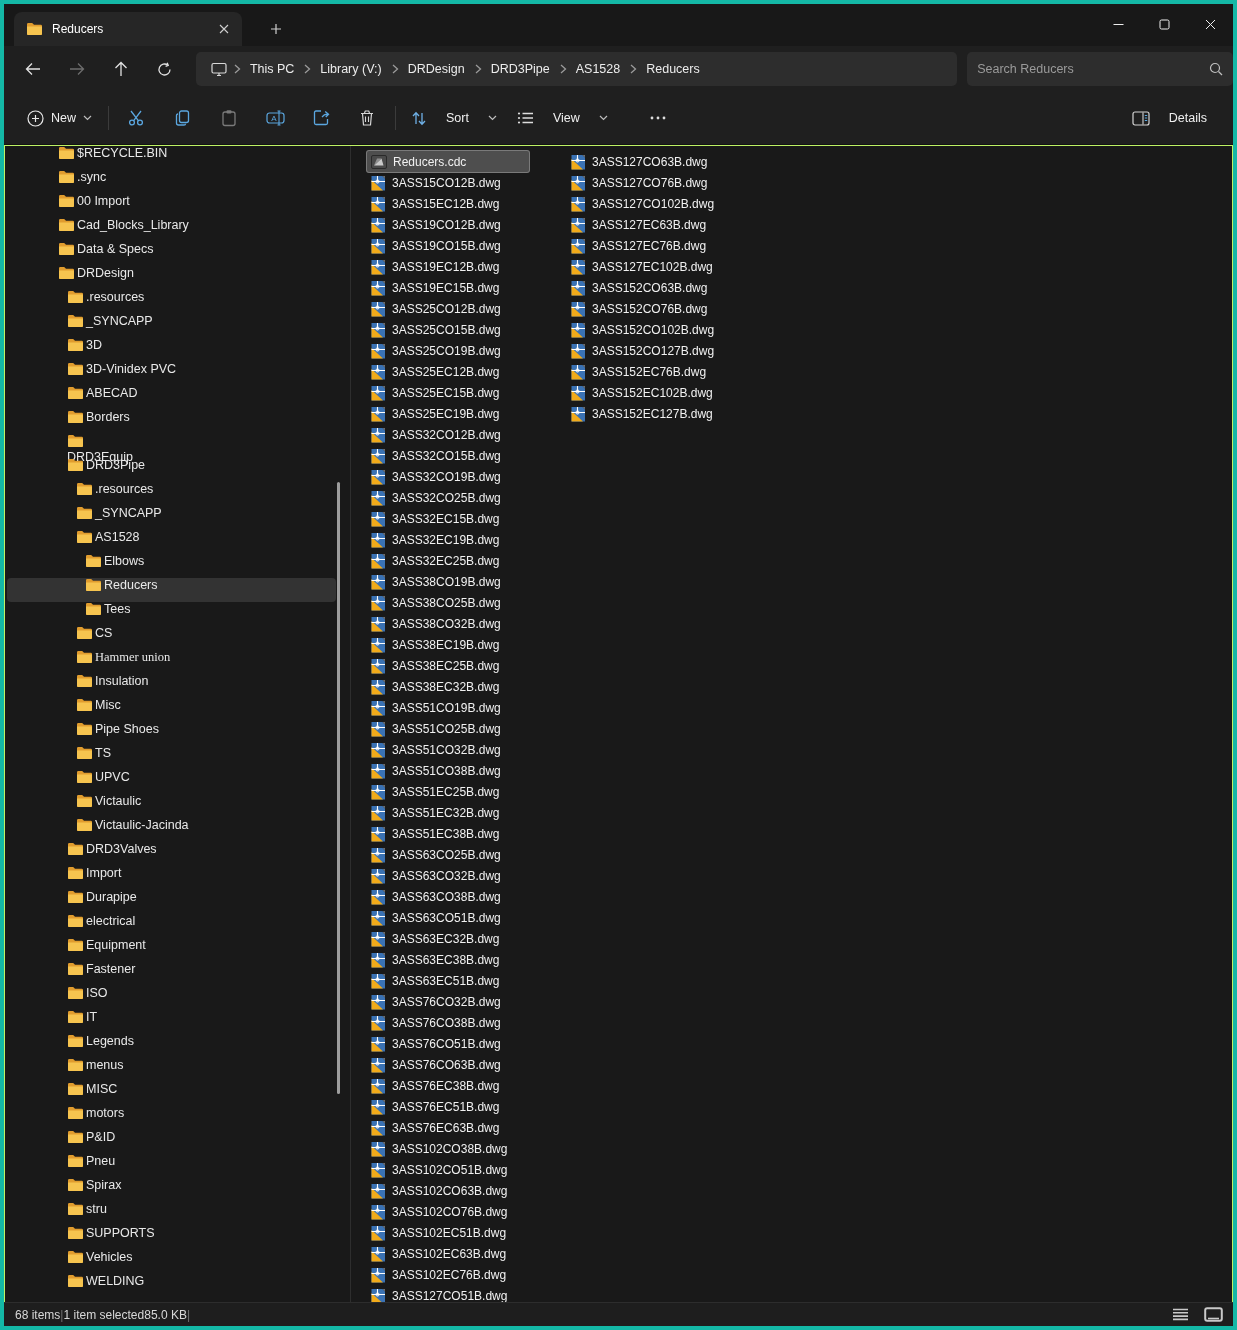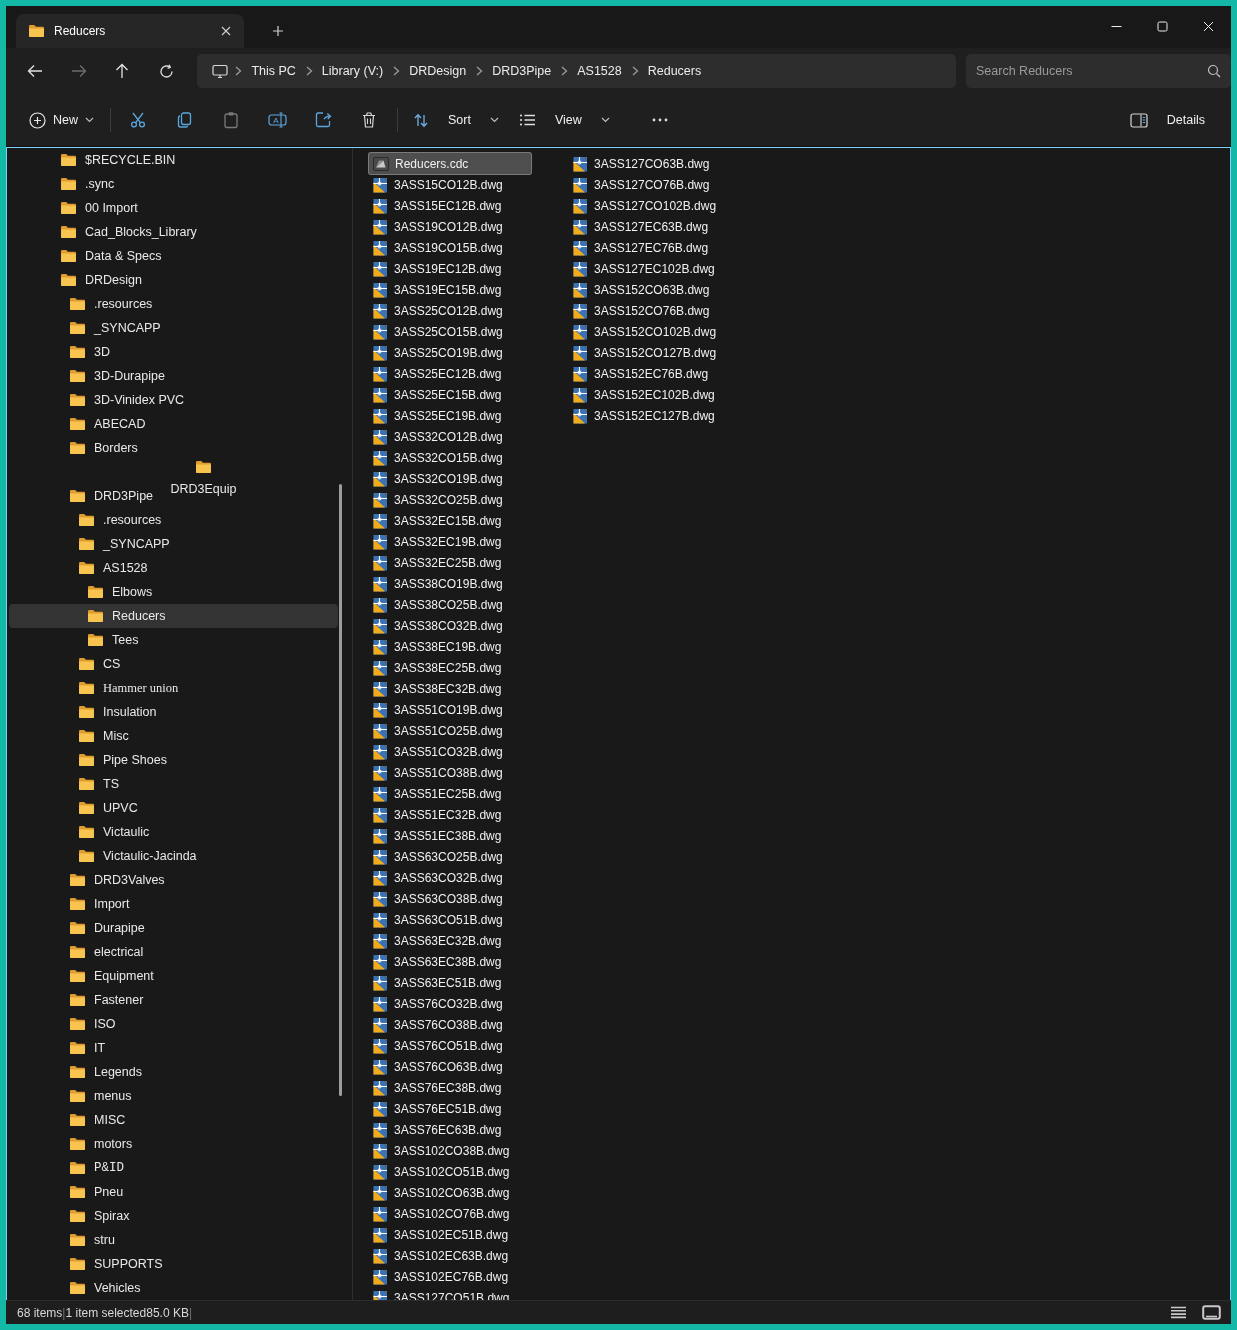--- a/index.html
+++ b/index.html
@@ -1,18 +1,18 @@
 <!DOCTYPE html>
 <html><head>
 <meta charset="utf-8">
 <style>
   * { margin:0; padding:0; box-sizing:border-box; }
   body { background:#000; font-family:"Liberation Sans","DejaVu Sans",sans-serif; }
-  .window { position:relative; width:1237px; height:1330px; background:#7dd3fc;
-            border:6px solid #14b8a6; overflow:hidden; color:#e8e8e8; }
+  .window { position:relative; width:1237px; height:1330px; background:#bef264;
+            border:4px solid #14b8a6; overflow:hidden; color:#e8e8e8; }
 
   
   .titlebar { position:absolute; top:0; left:0; right:0; height:42px; background:#181818; }
   .tab { position:absolute; left:10px; top:8px; width:228px; height:34px; background:#262626;
          border-radius:8px 8px 0 0; display:flex; align-items:center; gap:9px; padding:0 6px 0 12px; }
   .tab-title { flex:1; font-size:12px; color:#fff; }
   .icon-btn { display:flex; align-items:center; justify-content:center; border-radius:4px; }
   .tab-close { width:24px; height:24px; color:#cfcfcf; }
   .newtab { position:absolute; left:258px; top:11px; width:28px; height:28px; color:#cfcfcf; }
   .win-controls { position:absolute; right:0; top:0; display:flex; height:40px; }
@@ -44,21 +44,21 @@
   .tb-icon { width:44px; height:36px; margin:0 1px; display:flex; align-items:center;
              justify-content:center; border-radius:4px; }
   .tb-text { height:36px; display:flex; align-items:center; gap:19px; padding:0 10px;
              border-radius:4px; font-size:12.5px; color:#f0f0f0; }
   .tb-ellipsis { margin-left:18px; }
   .tb-details { margin-left:auto; margin-right:16px; }
 
   
   .content { position:absolute; top:142px; left:1px; right:1px; bottom:24px; background:#191919; }
   .sidebar { position:absolute; top:0; left:0; width:345px; bottom:0; overflow:hidden; }
-  .tree-row { height:24px; display:flex; align-items:center; gap:8px; margin:0 14px 0 2px;
+  .tree-row { height:24px; display:flex; gap:2px; margin:0 14px 0 2px;
               border-radius:4px; font-size:12.5px; color:#e9e9e9; white-space:nowrap; }
   .tree-row.selected { background:#333333; }
   .tree-row svg { flex:0 0 auto; }
   .sidebar-thumb { position:absolute; right:10px; top:336px; width:3px; height:612px;
                    background:#9d9d9d; border-radius:2px; }
   .main { position:absolute; top:0; left:345px; right:0; bottom:0; border-left:1px solid #2e2e2e; }
   .file-col { position:absolute; top:5px; display:flex; flex-direction:column; }
   .file-col-1 { left:16px; width:162px;justify-content:center; }
   .file-col-2 { left:216px; width:200px; }
   .file-row { height:21px; display:flex; align-items:center; gap:6px; padding:0 4px;
@@ -337,27 +337,20 @@
     <path d="M1 2.2 Q1 1 2.2 1 H6.2 L8 2.8 H14.8 Q16 2.8 16 4 V11.8 Q16 13 14.8 13 H2.2 Q1 13 1 11.8 Z" fill="#e09c2e"></path>
     <path d="M1 4.6 H16 V11.8 Q16 13 14.8 13 H2.2 Q1 13 1 11.8 Z" fill="#f6c44f"></path>
   </svg>
             <span>3D</span>
           </div>
           <div class="tree-row" style="padding-left: 60px;">
             <svg width="17" height="14" viewBox="0 0 17 14">
     <path d="M1 2.2 Q1 1 2.2 1 H6.2 L8 2.8 H14.8 Q16 2.8 16 4 V11.8 Q16 13 14.8 13 H2.2 Q1 13 1 11.8 Z" fill="#e09c2e"></path>
     <path d="M1 4.6 H16 V11.8 Q16 13 14.8 13 H2.2 Q1 13 1 11.8 Z" fill="#f6c44f"></path>
   </svg>
-            <span>3D-Durapipe</span>
-          </div>
-          <div class="tree-row" style="padding-left: 60px;">
-            <svg width="17" height="14" viewBox="0 0 17 14">
-    <path d="M1 2.2 Q1 1 2.2 1 H6.2 L8 2.8 H14.8 Q16 2.8 16 4 V11.8 Q16 13 14.8 13 H2.2 Q1 13 1 11.8 Z" fill="#e09c2e"></path>
-    <path d="M1 4.6 H16 V11.8 Q16 13 14.8 13 H2.2 Q1 13 1 11.8 Z" fill="#f6c44f"></path>
-  </svg>
             <span>3D-Vinidex PVC</span>
           </div>
           <div class="tree-row" style="padding-left: 60px;">
             <svg width="17" height="14" viewBox="0 0 17 14">
     <path d="M1 2.2 Q1 1 2.2 1 H6.2 L8 2.8 H14.8 Q16 2.8 16 4 V11.8 Q16 13 14.8 13 H2.2 Q1 13 1 11.8 Z" fill="#e09c2e"></path>
     <path d="M1 4.6 H16 V11.8 Q16 13 14.8 13 H2.2 Q1 13 1 11.8 Z" fill="#f6c44f"></path>
   </svg>
             <span>ABECAD</span>
           </div>
           <div class="tree-row" style="padding-left: 60px;">
@@ -563,21 +556,21 @@
   </svg>
             <span>MISC</span>
           </div>
           <div class="tree-row" style="padding-left: 60px;">
             <svg width="17" height="14" viewBox="0 0 17 14">
     <path d="M1 2.2 Q1 1 2.2 1 H6.2 L8 2.8 H14.8 Q16 2.8 16 4 V11.8 Q16 13 14.8 13 H2.2 Q1 13 1 11.8 Z" fill="#e09c2e"></path>
     <path d="M1 4.6 H16 V11.8 Q16 13 14.8 13 H2.2 Q1 13 1 11.8 Z" fill="#f6c44f"></path>
   </svg>
             <span>motors</span>
           </div>
-          <div class="tree-row" style="padding-left: 60px; font-family: Liberation Mono, monospace;">
+          <div class="tree-row" style="padding-left: 60px;">
             <svg width="17" height="14" viewBox="0 0 17 14">
     <path d="M1 2.2 Q1 1 2.2 1 H6.2 L8 2.8 H14.8 Q16 2.8 16 4 V11.8 Q16 13 14.8 13 H2.2 Q1 13 1 11.8 Z" fill="#e09c2e"></path>
     <path d="M1 4.6 H16 V11.8 Q16 13 14.8 13 H2.2 Q1 13 1 11.8 Z" fill="#f6c44f"></path>
   </svg>
             <span>P&amp;ID</span>
           </div>
           <div class="tree-row" style="padding-left: 60px;">
             <svg width="17" height="14" viewBox="0 0 17 14">
     <path d="M1 2.2 Q1 1 2.2 1 H6.2 L8 2.8 H14.8 Q16 2.8 16 4 V11.8 Q16 13 14.8 13 H2.2 Q1 13 1 11.8 Z" fill="#e09c2e"></path>
     <path d="M1 4.6 H16 V11.8 Q16 13 14.8 13 H2.2 Q1 13 1 11.8 Z" fill="#f6c44f"></path>

